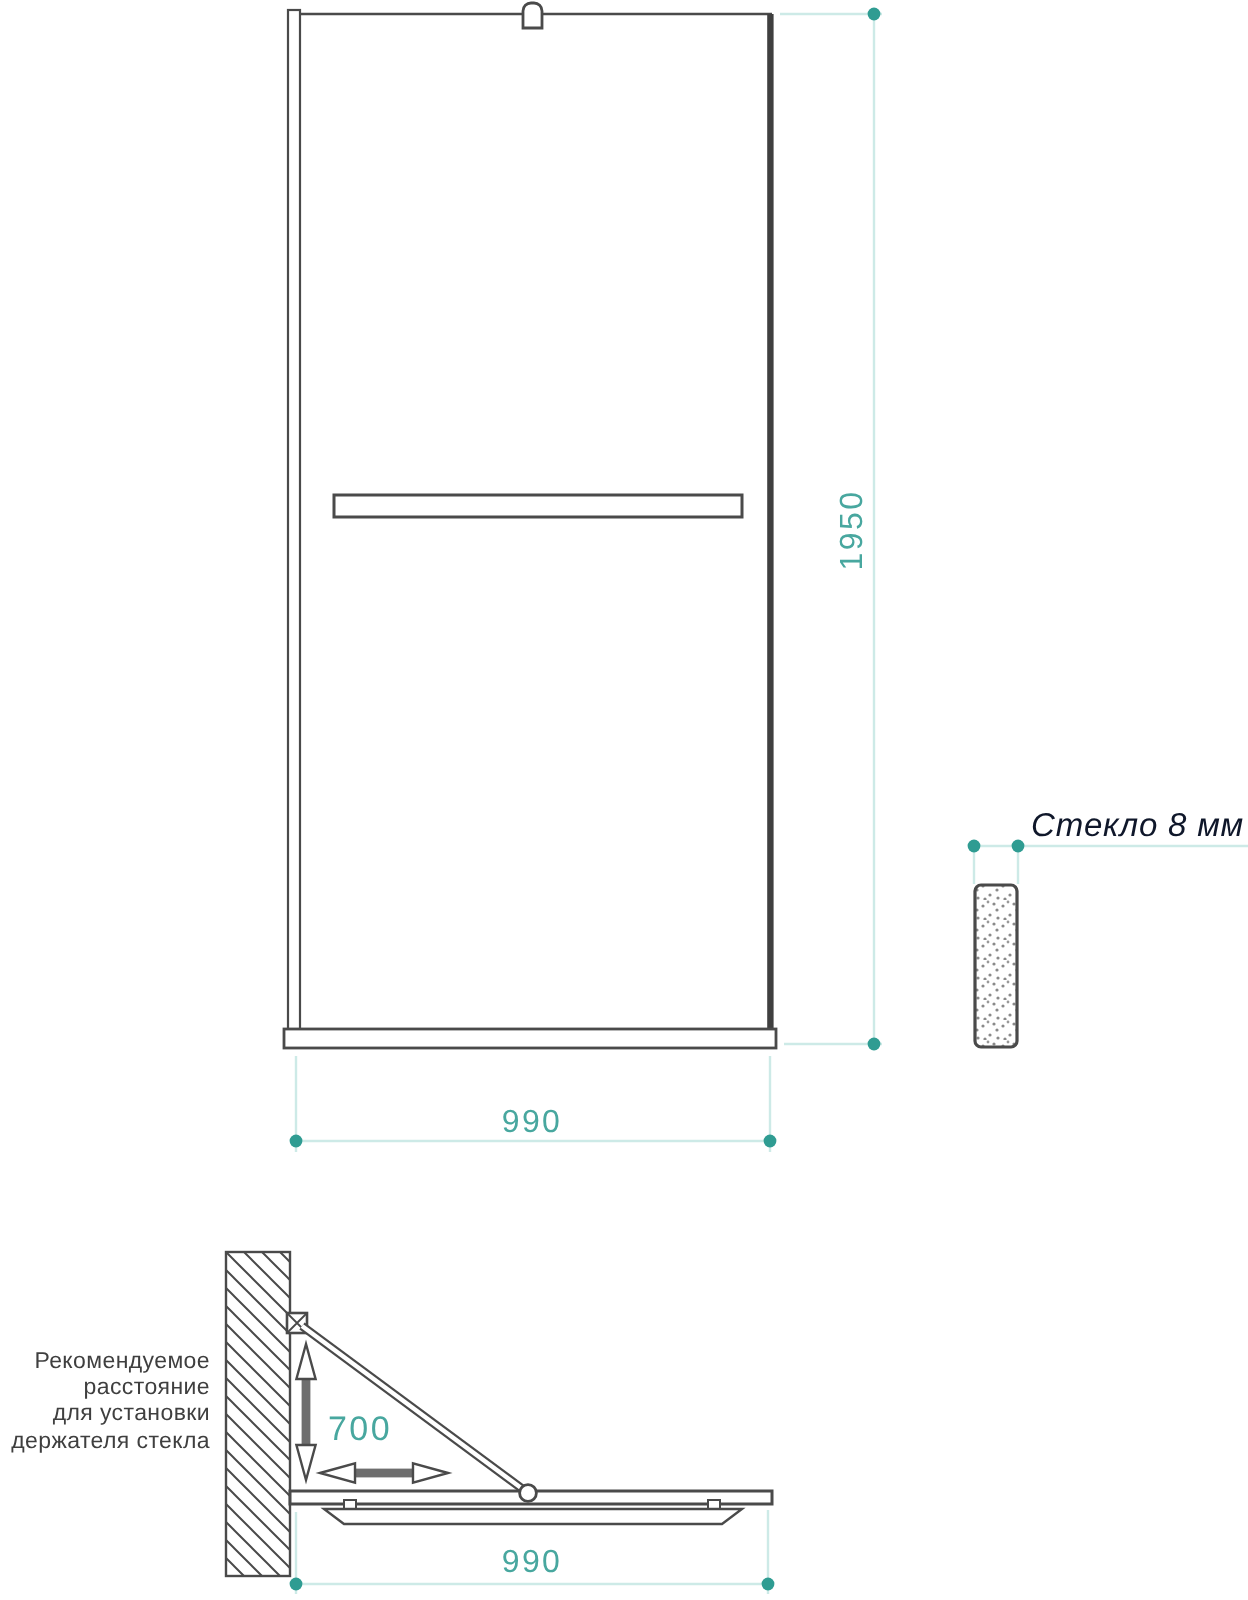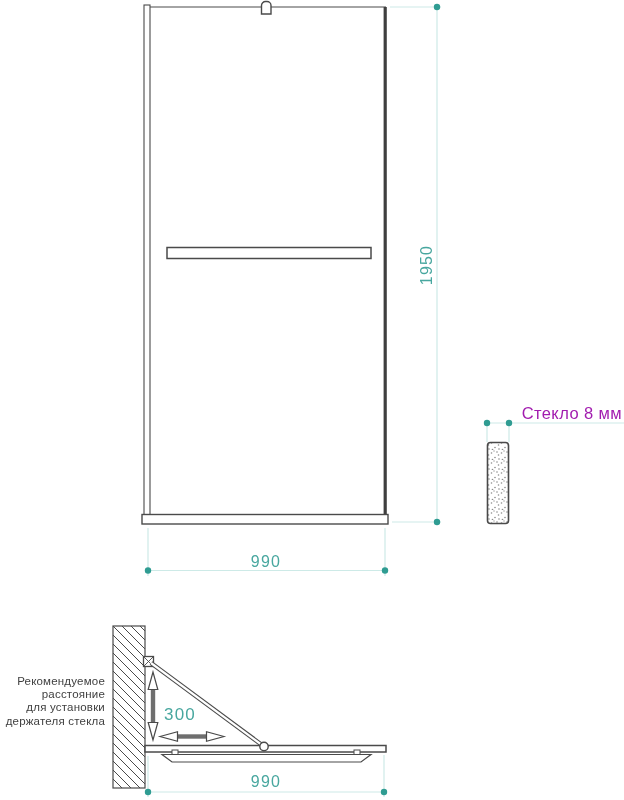--- a/index.html
+++ b/index.html
@@ -19,24 +19,25 @@
     white-space:nowrap;
     transform:translate(-50%,-50%);
   }
   .dim-text.rot{
     transform:translate(-50%,-50%) rotate(-90deg);
   }
   .glass-label{
     position:absolute;
     right:2px;
     top:404px;
-    color:#a21caf;
+    color:#0f172a;
     font-size:16.5px;
     letter-spacing:0.4px;
     white-space:nowrap;
+    font-style:italic;
   }
   .note{
     position:absolute;
     right:519px;
     top:675px;
     width:200px;
     text-align:right;
     color:#3F3F3F;
     font-size:11.5px;
     line-height:13.2px;
@@ -137,21 +138,21 @@
       </g>
     </g>
   </svg>
 
   <div class="dim-text rot" style="left:427px;top:265px;">1950</div>
 
   <div class="dim-text" style="left:266px;top:562px;">990</div>
 
   <div class="glass-label">Стекло 8 мм</div>
 
-  <div class="dim-text dim600" style="left:180px;top:715px;">300</div>
+  <div class="dim-text dim600" style="left:180px;top:715px;">700</div>
 
   <div class="dim-text" style="left:266px;top:782px;">990</div>
 
   <div class="note">
     <span>Рекомендуемое</span>
     <span>расстояние</span>
     <span>для установки</span>
     <span>держателя стекла</span>
   </div>
 

